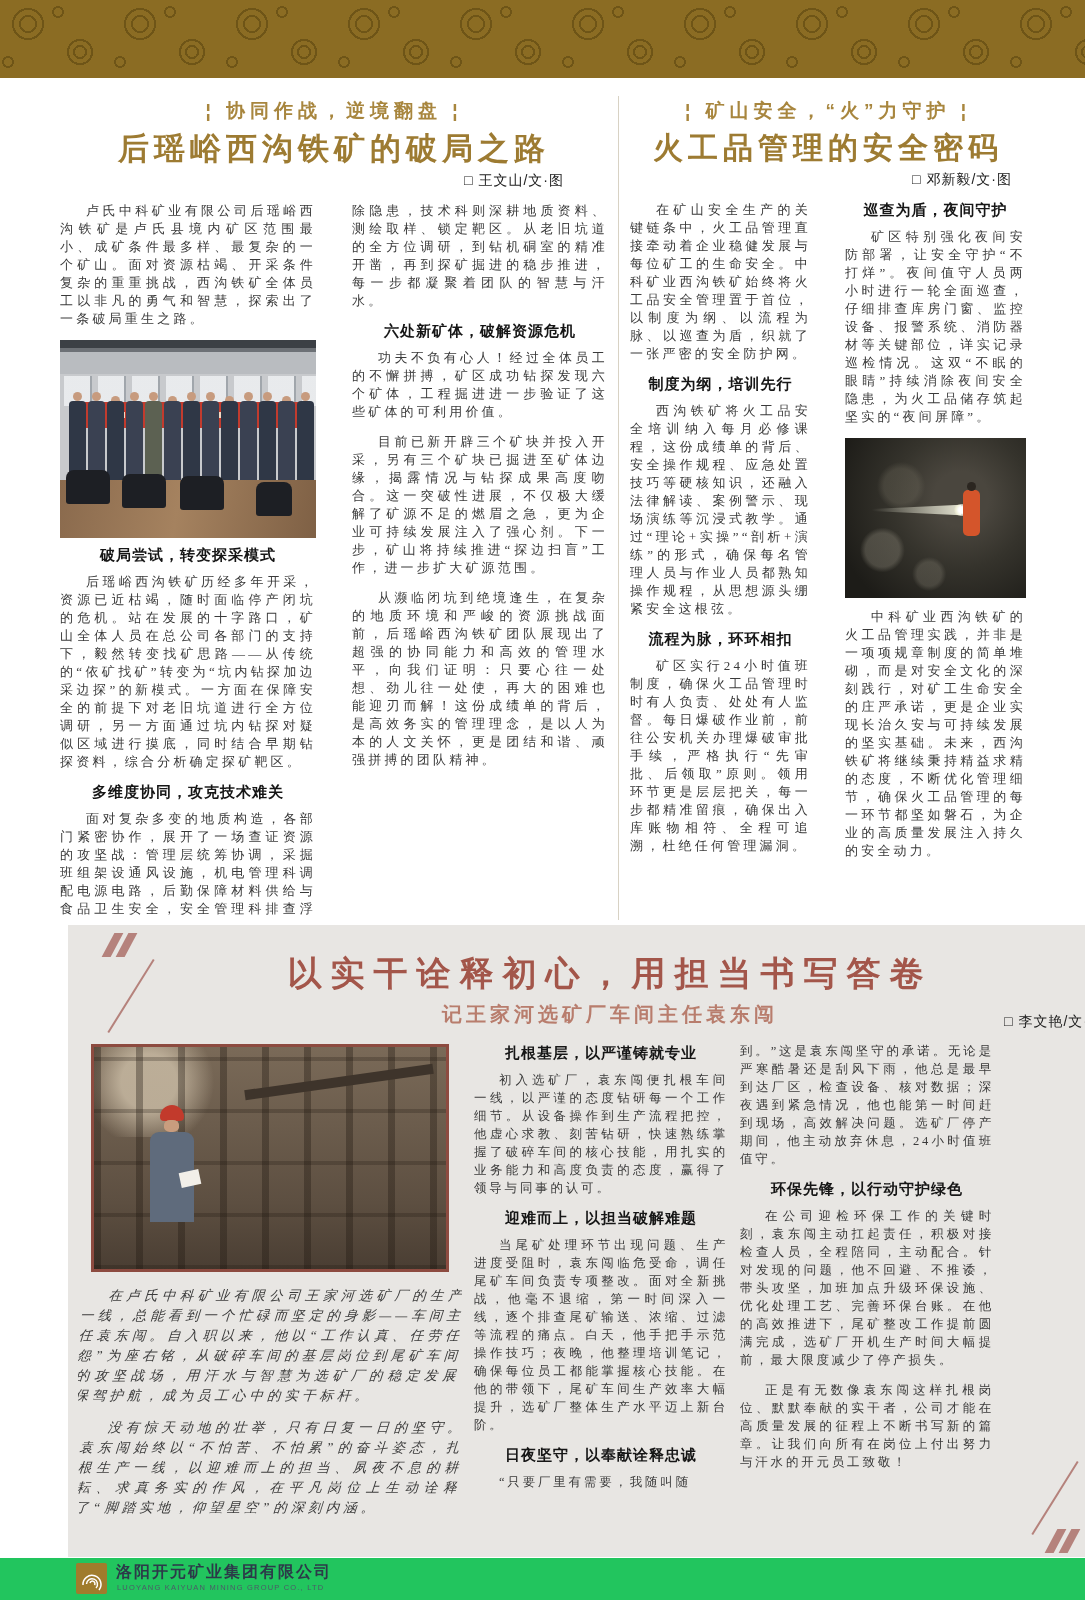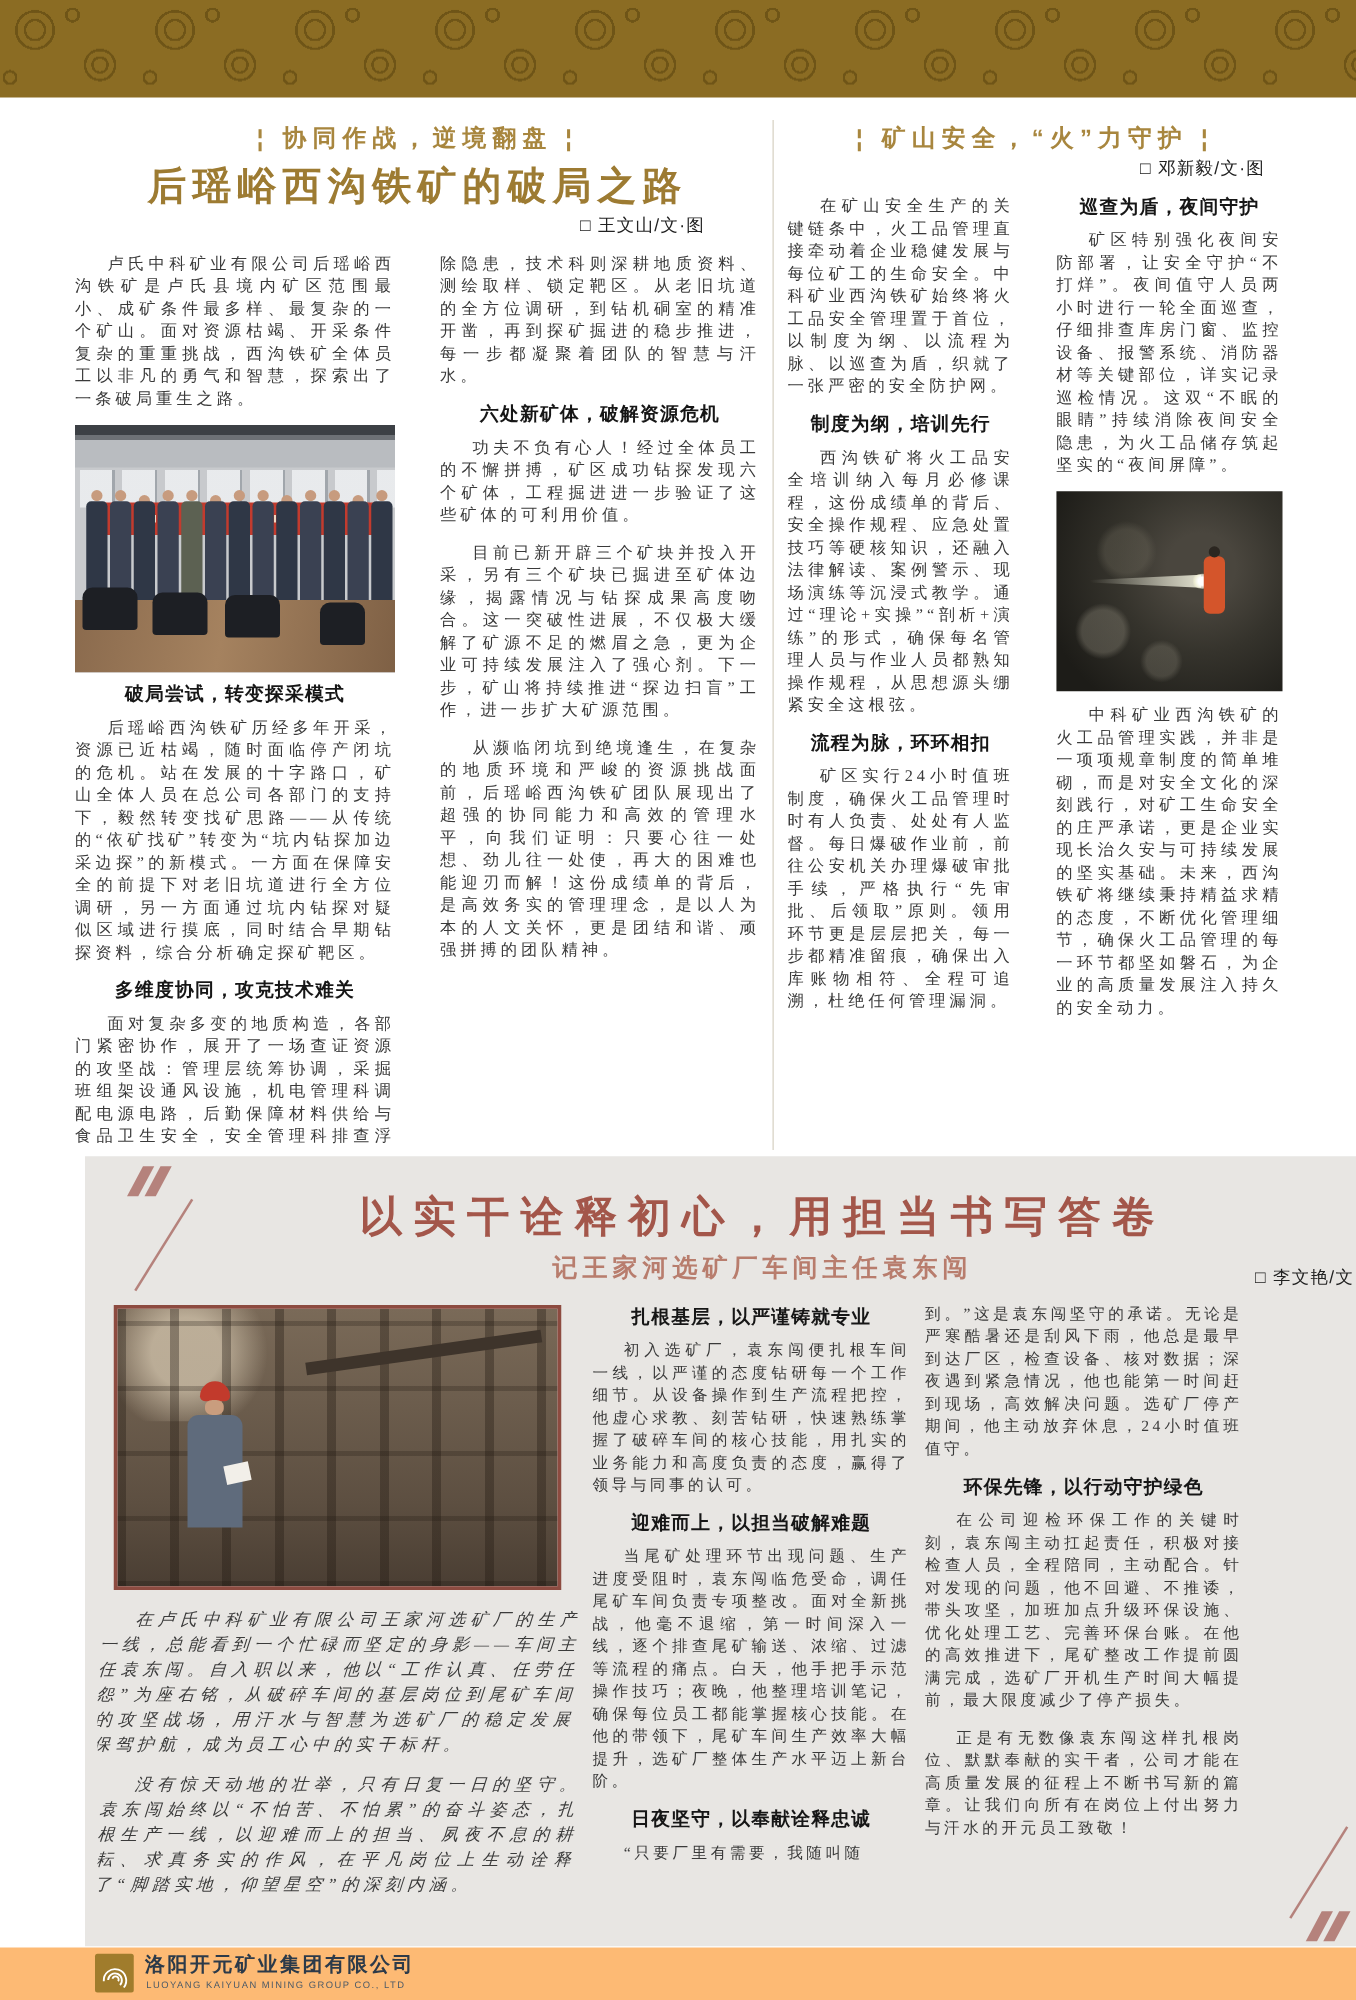--- a/index.html
+++ b/index.html
@@ -105,21 +105,21 @@
       background:repeating-linear-gradient(90deg,rgba(30,22,15,.35) 0 7px,transparent 7px 42px),
                  repeating-linear-gradient(0deg,rgba(30,22,15,.25) 0 4px,transparent 4px 52px);}
   .p3-pipe{position:absolute;left:150px;top:30px;width:190px;height:10px;background:#3e342b;transform:rotate(-8deg);}
   .p3-worker{position:absolute;left:52px;top:58px;width:52px;height:150px;}
   .p3-helmet{position:absolute;left:14px;top:0;width:24px;height:16px;border-radius:12px 12px 4px 4px;background:#c23a2c;}
   .p3-face{position:absolute;left:18px;top:15px;width:15px;height:12px;border-radius:40%;background:#c99d7e;}
   .p3-jacket{position:absolute;left:4px;top:27px;width:44px;height:90px;border-radius:9px 9px 0 0;background:#5f6b7c;}
   .p3-paper{position:absolute;left:34px;top:66px;width:20px;height:15px;background:#f2efe9;transform:rotate(-12deg);}
 
   
-  .footer{position:absolute;left:0;bottom:0;width:1085px;height:42px;background:#fdba74;}
+  .footer{position:absolute;left:0;bottom:0;width:1085px;height:42px;background:#22c55e;}
   .logo-box{position:absolute;left:76px;top:5px;width:31px;height:31px;background:#a07c2c;border-radius:2px;}
   .footer-cn{position:absolute;left:116px;top:4px;font-family:"Liberation Sans",sans-serif;
       font-weight:bold;font-size:16px;color:#2c3a49;letter-spacing:2px;}
   .footer-en{position:absolute;left:117px;top:25px;font-family:"Liberation Sans",sans-serif;
       font-size:7.5px;color:#4c5a67;letter-spacing:1.2px;}
 </style>
 </head>
 <body>
 
 <div class="page">
@@ -169,20 +169,21 @@
         <h3 class="subhead">六处新矿体，破解资源危机</h3>
         <p class="body">功夫不负有心人！经过全体员工的不懈拼搏，矿区成功钻探发现六个矿体，工程掘进进一步验证了这些矿体的可利用价值。</p>
         <p class="body">目前已新开辟三个矿块并投入开采，另有三个矿块已掘进至矿体边缘，揭露情况与钻探成果高度吻合。这一突破性进展，不仅极大缓解了矿源不足的燃眉之急，更为企业可持续发展注入了强心剂。下一步，矿山将持续推进“探边扫盲”工作，进一步扩大矿源范围。</p>
         <p class="body">从濒临闭坑到绝境逢生，在复杂的地质环境和严峻的资源挑战面前，后瑶峪西沟铁矿团队展现出了超强的协同能力和高效的管理水平，向我们证明：只要心往一处想、劲儿往一处使，再大的困难也能迎刃而解！这份成绩单的背后，是高效务实的管理理念，是以人为本的人文关怀，更是团结和谐、顽强拼搏的团队精神。</p>
       </div>
     </div>
   </section>
 
   <section class="a2">
     <div class="kicker">¦ 矿山安全，“火”力守护 ¦</div>
+    <h1 class="gold-title" style="font-size:30px;">火工品管理的安全密码</h1>
     <div class="byline-row" style="padding-right:14px;">□ 邓新毅/文·图</div>
     <div class="cols">
       <div class="col">
         <p class="body">在矿山安全生产的关键链条中，火工品管理直接牵动着企业稳健发展与每位矿工的生命安全。中科矿业西沟铁矿始终将火工品安全管理置于首位，以制度为纲、以流程为脉、以巡查为盾，织就了一张严密的安全防护网。</p>
         <h3 class="subhead">制度为纲，培训先行</h3>
         <p class="body">西沟铁矿将火工品安全培训纳入每月必修课程，这份成绩单的背后、安全操作规程、应急处置技巧等硬核知识，还融入法律解读、案例警示、现场演练等沉浸式教学。通过“理论+实操”“剖析+演练”的形式，确保每名管理人员与作业人员都熟知操作规程，从思想源头绷紧安全这根弦。</p>
         <h3 class="subhead">流程为脉，环环相扣</h3>
         <p class="body">矿区实行24小时值班制度，确保火工品管理时时有人负责、处处有人监督。每日爆破作业前，前往公安机关办理爆破审批手续，严格执行“先审批、后领取”原则。领用环节更是层层把关，每一步都精准留痕，确保出入库账物相符、全程可追溯，杜绝任何管理漏洞。</p>
       </div>
       <div class="col">

